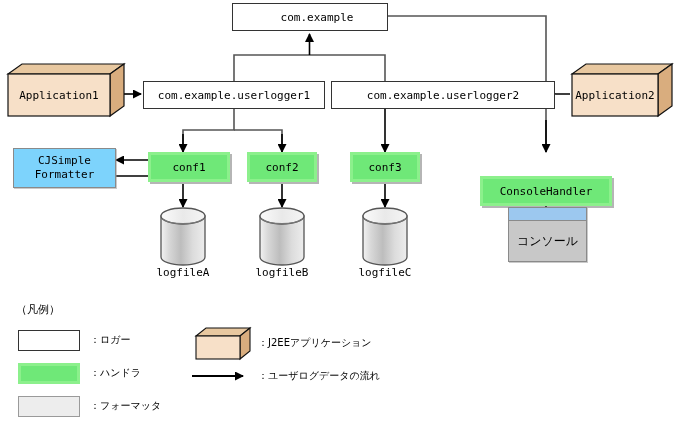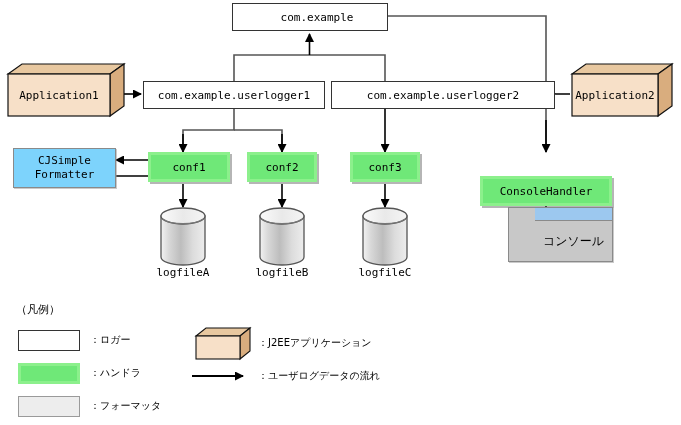--- a/index.html
+++ b/index.html
@@ -31,21 +31,21 @@
   .app3d{position:absolute;}
   .app3d .face{position:absolute;left:0;top:10px;right:12px;bottom:0;
                background:#f7e0c8;border:1px solid #111;
                display:flex;align-items:center;justify-content:center;
                font-size:11px;color:#000;white-space:pre;}
   .cyllabel{position:absolute;font-size:11px;color:#000;text-align:center;
             white-space:pre;}
 
   
   .console{position:absolute;border:1px solid #8a8a8a;background:#c8c8c8;
-           box-shadow:1px 1px 0 rgba(150,150,150,.5);padding-left:26px;}
+           box-shadow:1px 1px 0 rgba(150,150,150,.5);}
   .console .bar{height:12px;background:#9cc8ef;border-bottom:1px solid #8a8a8a;}
   .console .body{display:flex;align-items:center;justify-content:center;
                  height:calc(100% - 13px);font-size:12px;color:#000;
                  font-family:"DejaVu Sans","Liberation Sans",sans-serif;}
 
   
   .legend-title{position:absolute;font-size:11px;color:#000;
                 font-family:"DejaVu Sans","Liberation Sans",sans-serif;}
   .sw{position:absolute;box-sizing:border-box;}
   .sw-logger{background:#ffffff;border:1px solid #333;}

